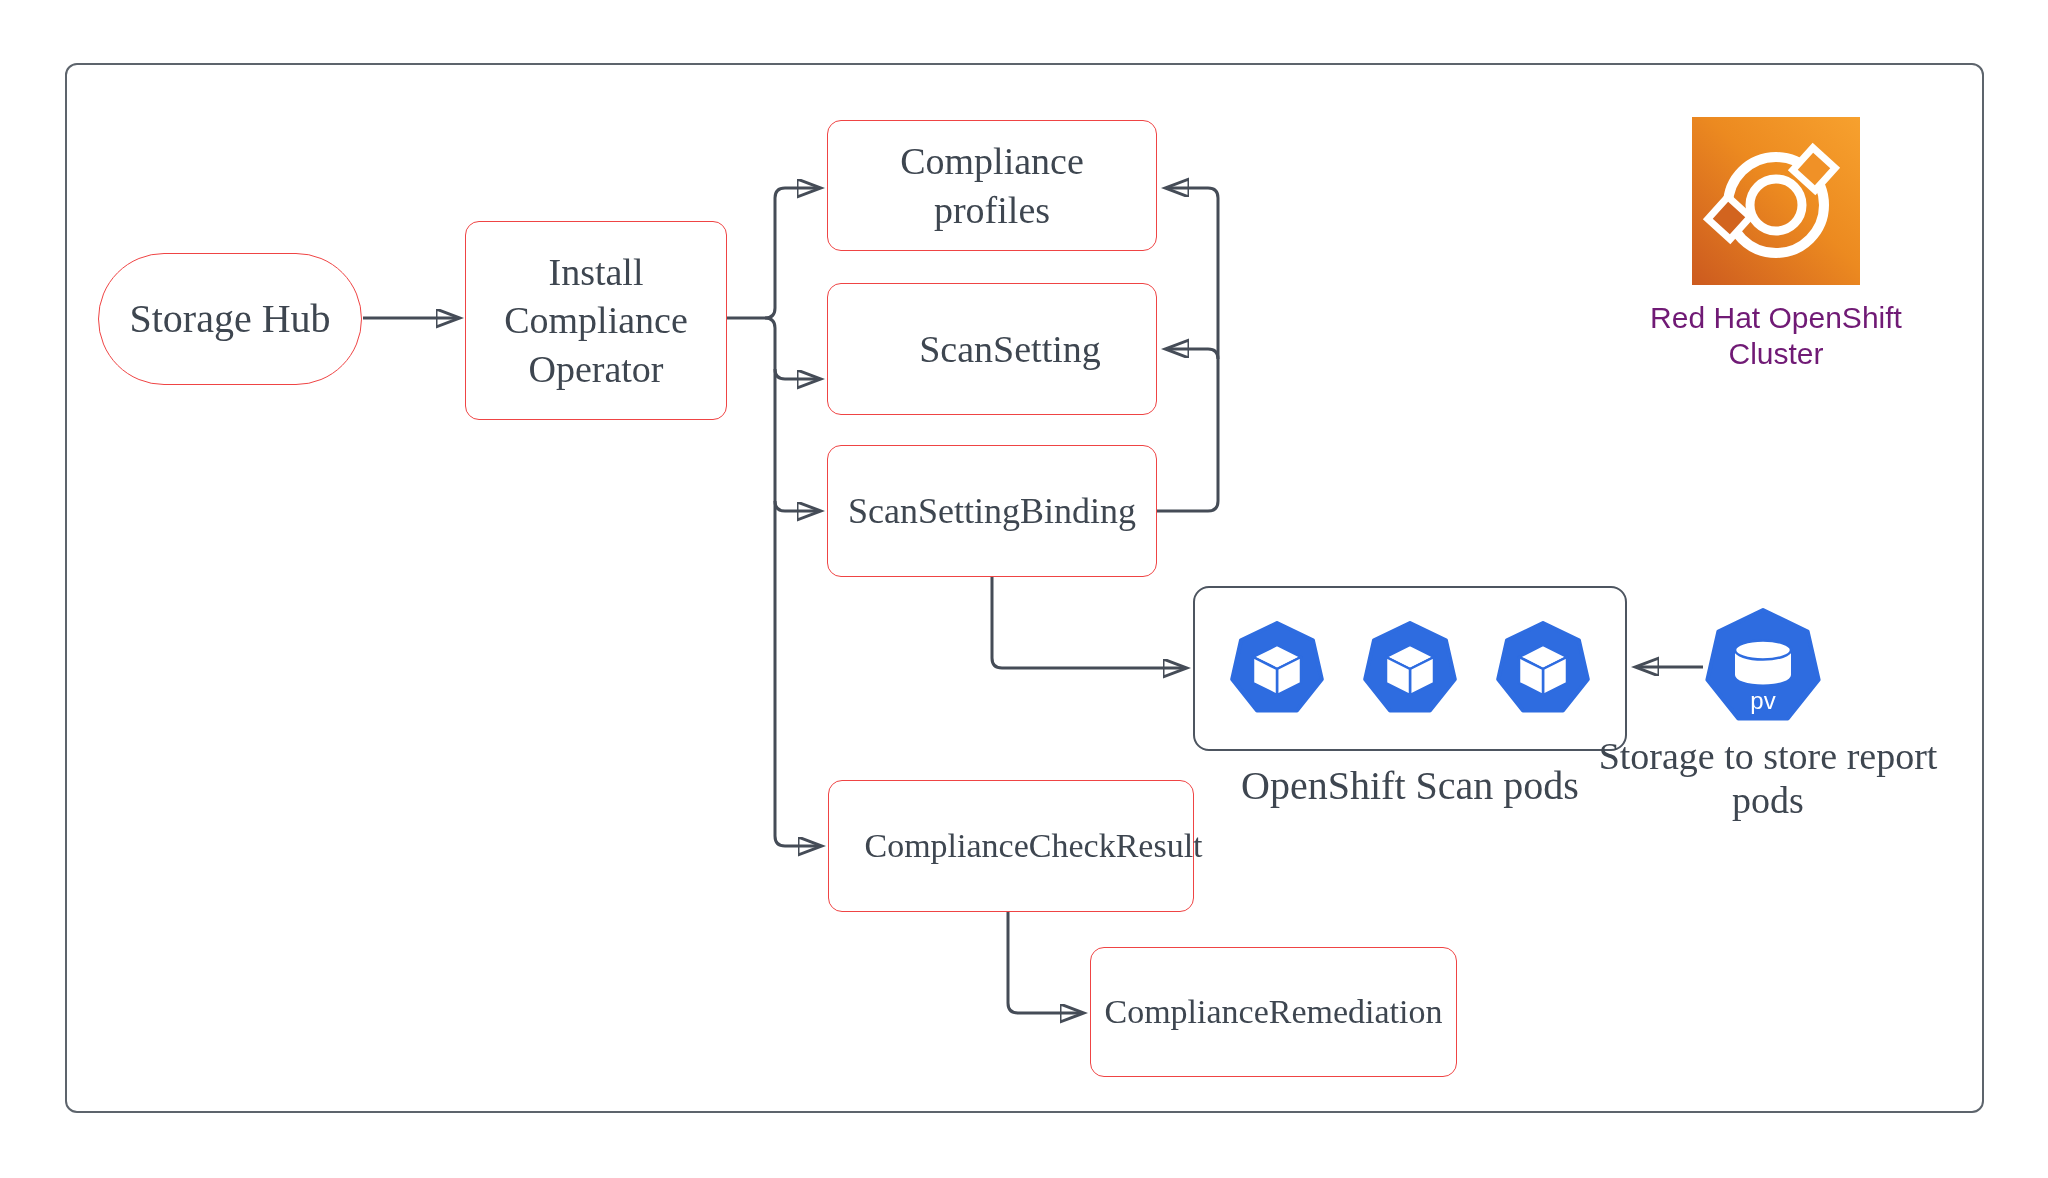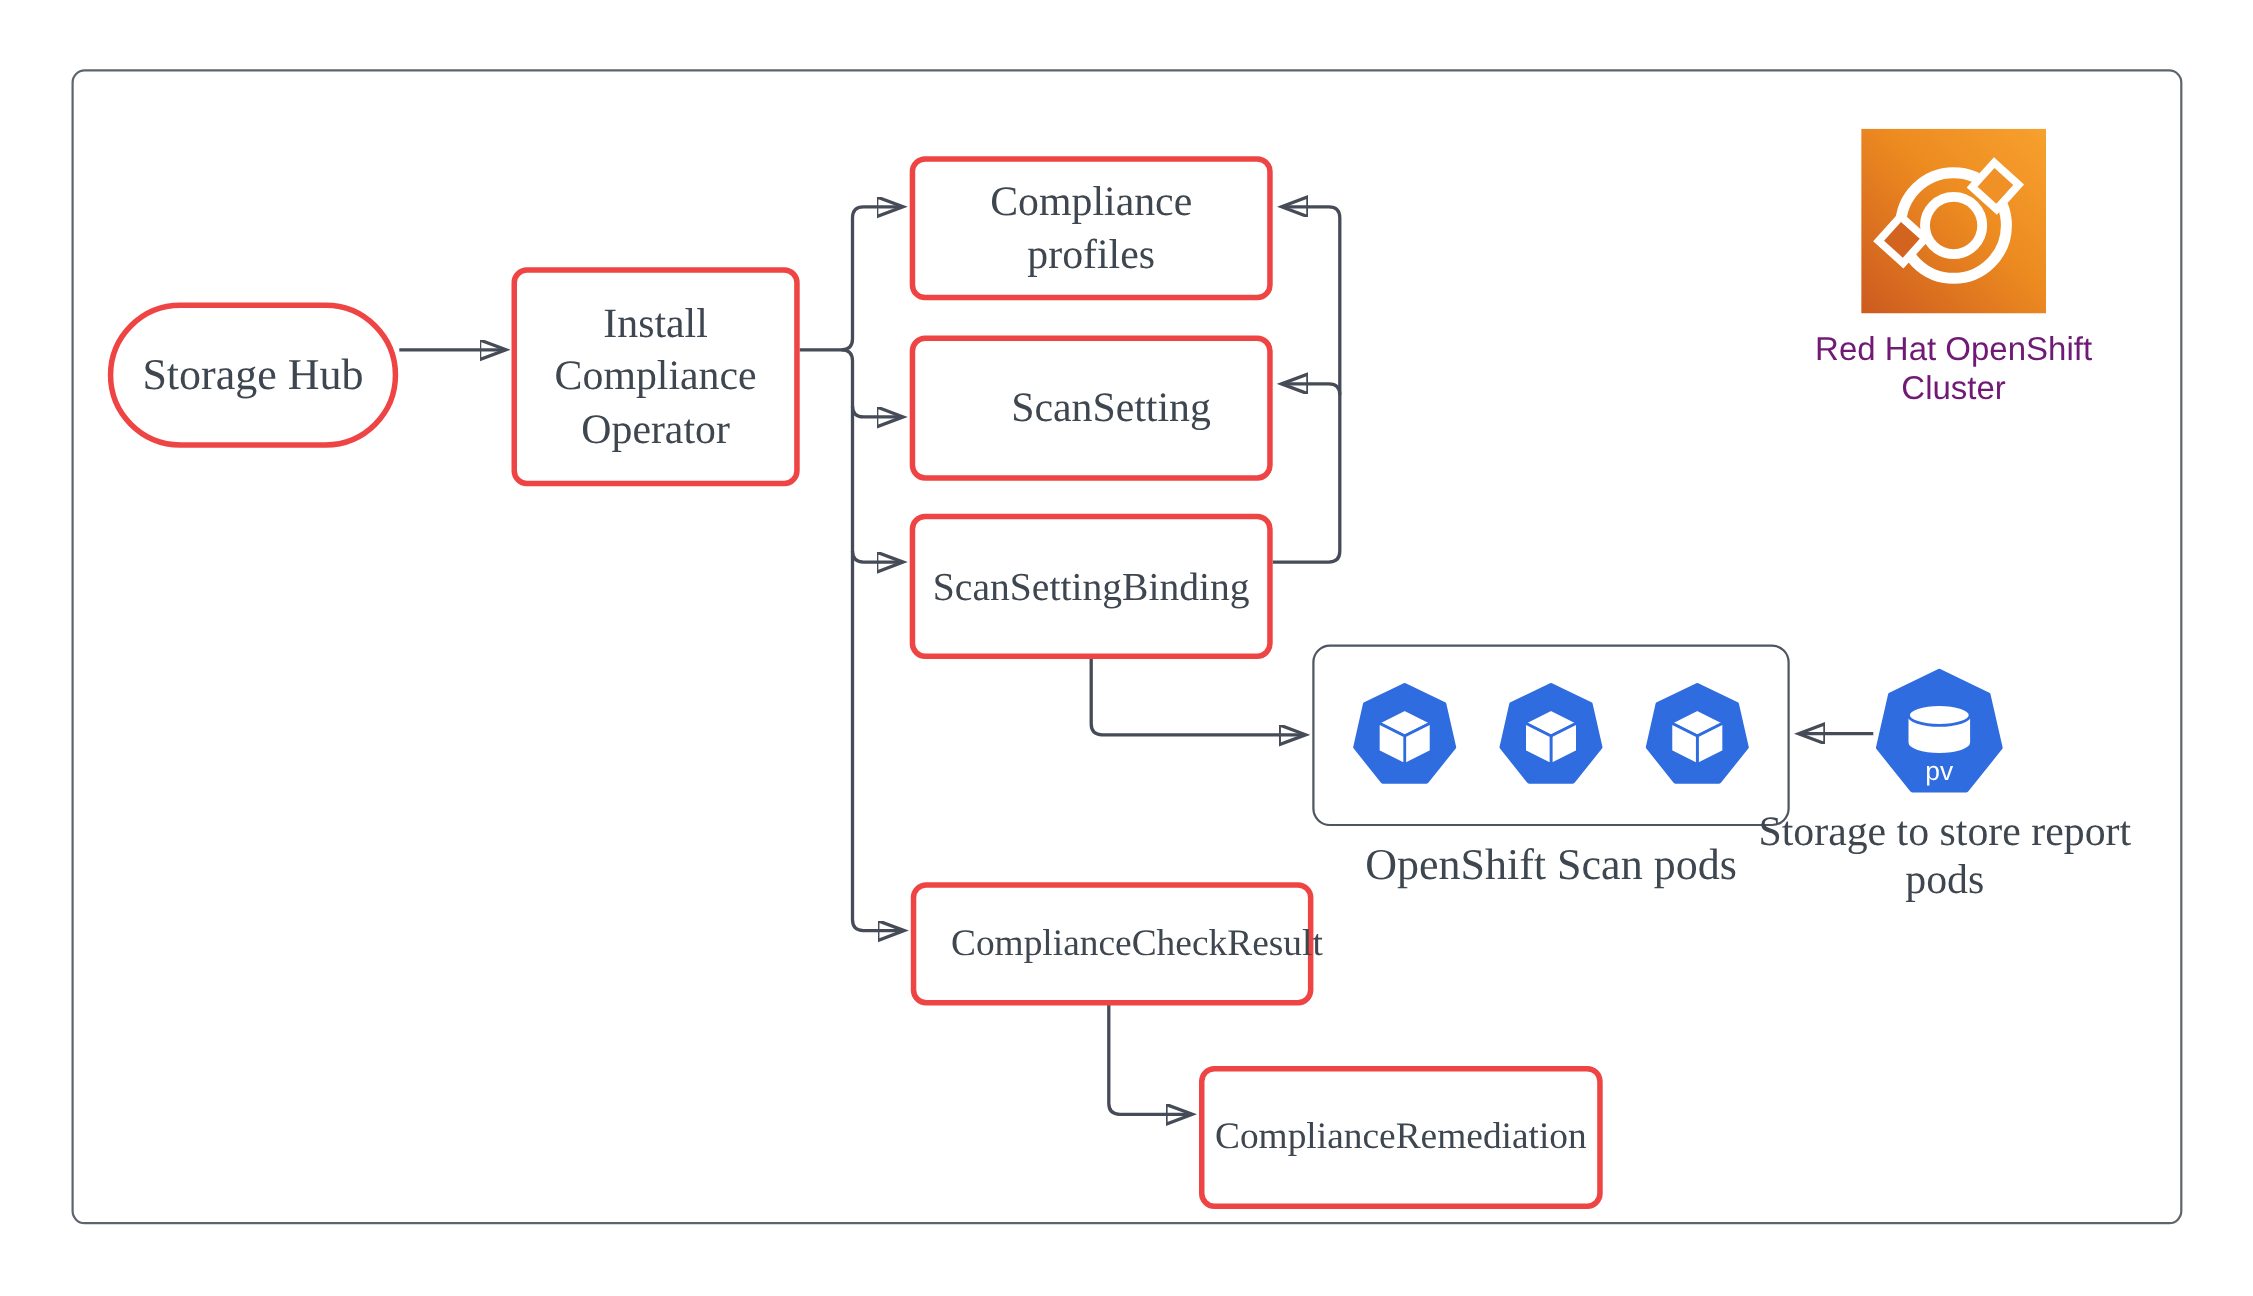--- a/index.html
+++ b/index.html
@@ -13,29 +13,29 @@
   }
   .frame{
     position:absolute;left:65px;top:63px;width:1915px;height:1046px;
     border:2px solid #5d646c;border-radius:12px;
     background:#ffffff;
   }
   .edges{position:absolute;left:0;top:0;width:2048px;height:1178px;pointer-events:none;}
   .edges path{fill:none;stroke:#454c57;stroke-width:3px;}
   .node{
     position:absolute;display:flex;align-items:center;justify-content:center;
-    border:5px solid #ef4444;border-radius:14px;background:#ffffff;
-    text-align:center;line-height:1.28;box-sizing:border-box;margin-top:22px;
+    border:1px solid #ef4444;border-radius:14px;background:#ffffff;
+    text-align:center;line-height:1.28;box-sizing:border-box;
   }
   .node-hub{left:98px;top:253px;width:264px;height:132px;border-radius:66px;font-size:40px;}
   .node-install{left:465px;top:221px;width:262px;height:199px;font-size:38px;padding:0 26px;}
   .node-profiles{left:827px;top:120px;width:330px;height:131px;font-size:38px;padding:0 48px;}
   .node-scansetting{left:827px;top:283px;width:330px;height:132px;font-size:38px;padding-left:36px;}
   .node-ssb{left:827px;top:445px;width:330px;height:132px;font-size:36px;}
-  .node-checkresult{left:828px;top:780px;width:366px;height:112px;font-size:34px;padding-left:45px;}
+  .node-checkresult{left:828px;top:780px;width:366px;height:132px;font-size:34px;padding-left:45px;}
   .node-remediation{left:1090px;top:947px;width:367px;height:130px;font-size:34px;}
   .pods-box{
     position:absolute;left:1193px;top:586px;width:434px;height:165px;
     border:2px solid #4d5560;border-radius:16px;background:#ffffff;
     display:flex;align-items:center;justify-content:center;gap:37px;box-sizing:border-box;
   }
   .pod-svg{width:96px;height:96px;display:block;}
   .pods-label{
     position:absolute;left:1193px;top:762px;width:434px;
     text-align:center;font-size:40px;color:#3e4650;

